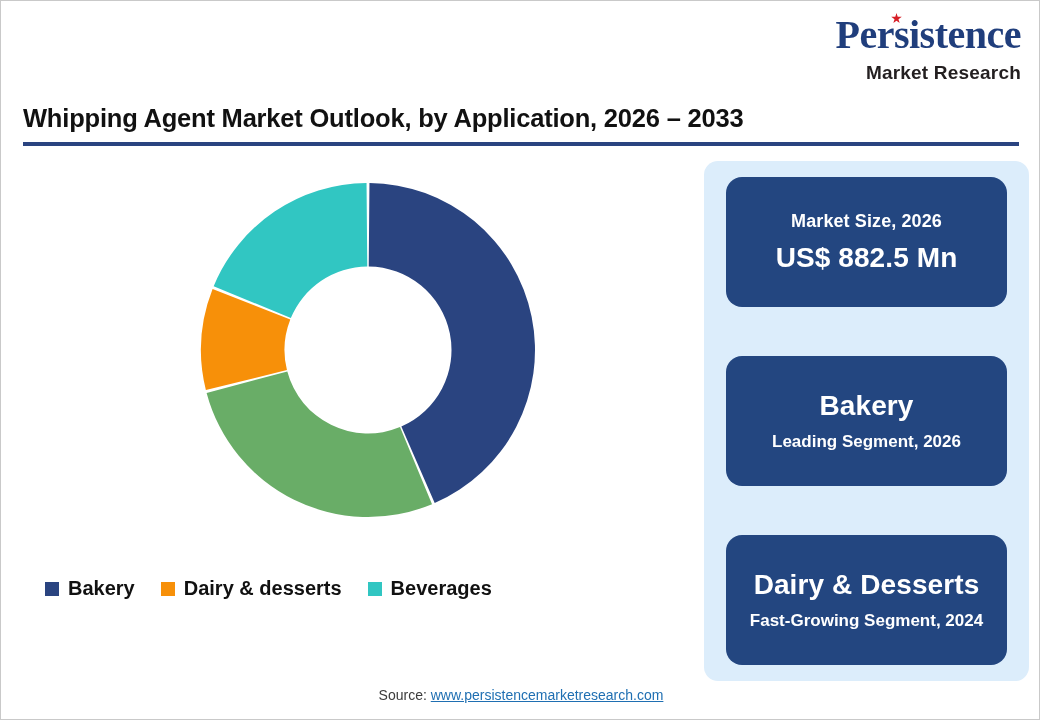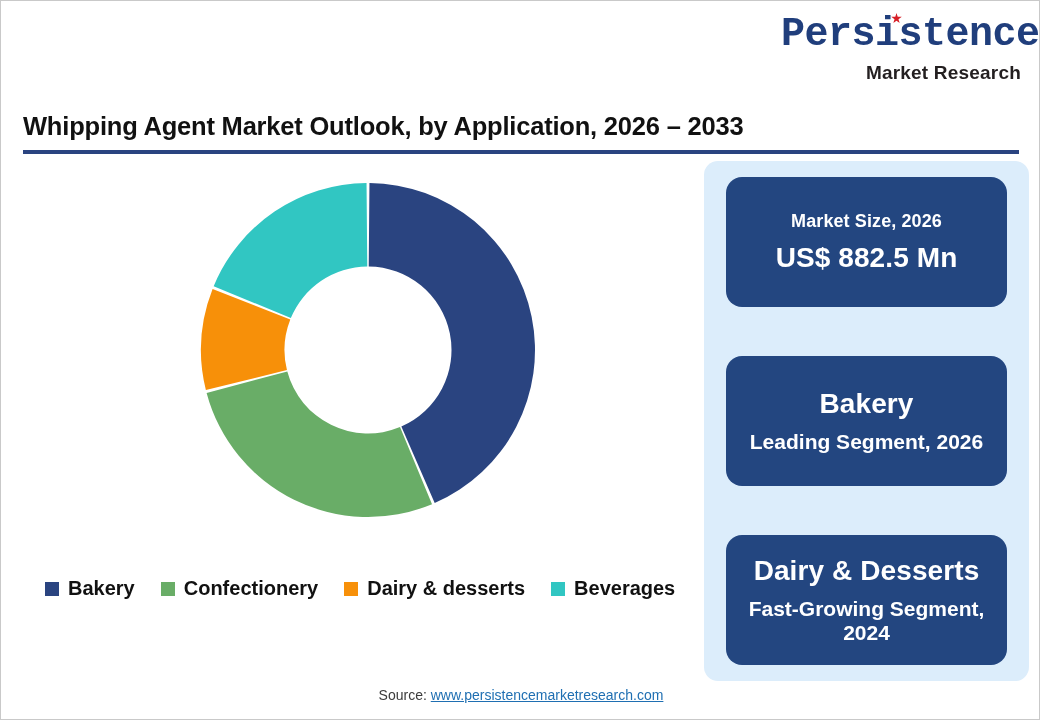--- a/index.html
+++ b/index.html
@@ -25,21 +25,21 @@
     position: absolute;
     top: 14px;
     right: 18px;
     width: 240px;
     text-align: right;
     line-height: 1;
   }
   #logo .brand {
     position: relative;
     display: inline-block;
-    font-family: Liberation Mono, monospace;
+    font-family: Liberation Serif, serif;
     font-weight: bold;
     font-size: 40px;
     letter-spacing: -0.5px;
     color: #203e7c;
   }
   #logo .star {
     position: absolute;
     left: 110px;
     top: -2px;
     width: 11px;
@@ -63,21 +63,20 @@
     top: 103px;
     width: 996px;
   }
   #title {
     font-family: "Liberation Sans", sans-serif;
     font-weight: bold;
     font-size: 25.5px;
     color: #111111;
     letter-spacing: -0.2px;
     white-space: nowrap;
-    margin-top: 8px;
   }
   #title-rule {
     margin-top: 9px;
     height: 4px;
     background: #2a4480;
     width: 996px;
   }
 
   
   #chart-area {
@@ -167,21 +166,21 @@
   }
   .card-large-top {
     font-family: "Liberation Sans", sans-serif;
     font-weight: bold;
     font-size: 28px;
     letter-spacing: 0.1px;
   }
   .card-small-bottom {
     font-family: "Liberation Sans", sans-serif;
     font-weight: bold;
-    font-size: 21px;
+    font-size: 17px;
     margin-top: 10px;
   }
 
   
   #source {
     position: absolute;
     left: 0;
     top: 686px;
     width: 1040px;
     text-align: center;
@@ -220,24 +219,20 @@
         </g>
     </svg>
   </div>
 
   <div id="legend">
     <div class="legend-item">
       <span class="legend-swatch" style="background:#2a4480"></span>
       <span class="legend-label">Bakery</span>
     </div>
     <div class="legend-item">
-      <span class="legend-swatch" style="background:#69ad67"></span>
-      <span class="legend-label">Confectionery</span>
-    </div>
-    <div class="legend-item">
       <span class="legend-swatch" style="background:#f79009"></span>
       <span class="legend-label">Dairy &amp; desserts</span>
     </div>
     <div class="legend-item">
       <span class="legend-swatch" style="background:#31c6c2"></span>
       <span class="legend-label">Beverages</span>
     </div>
   </div>
 
   <div id="side-panel">

